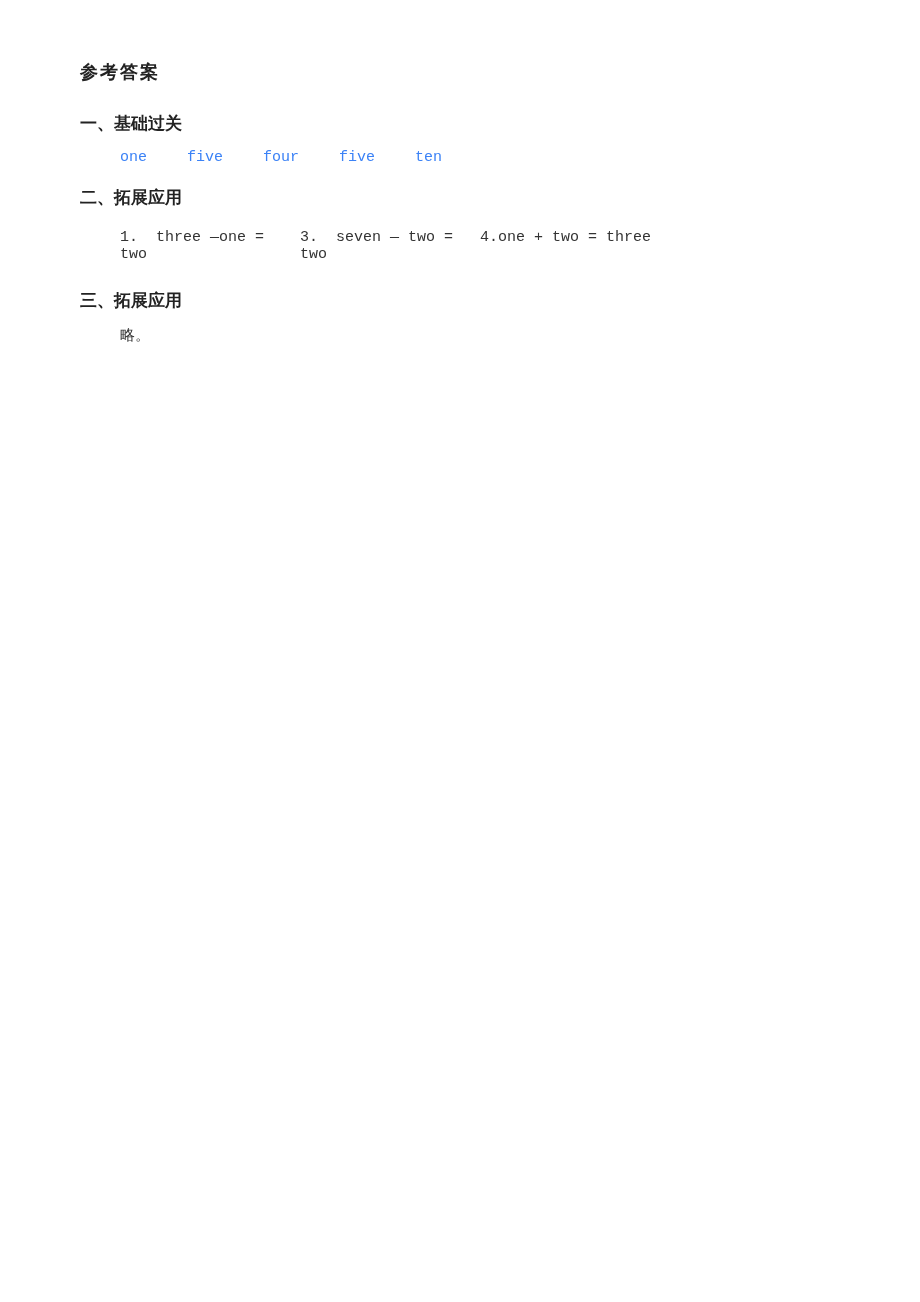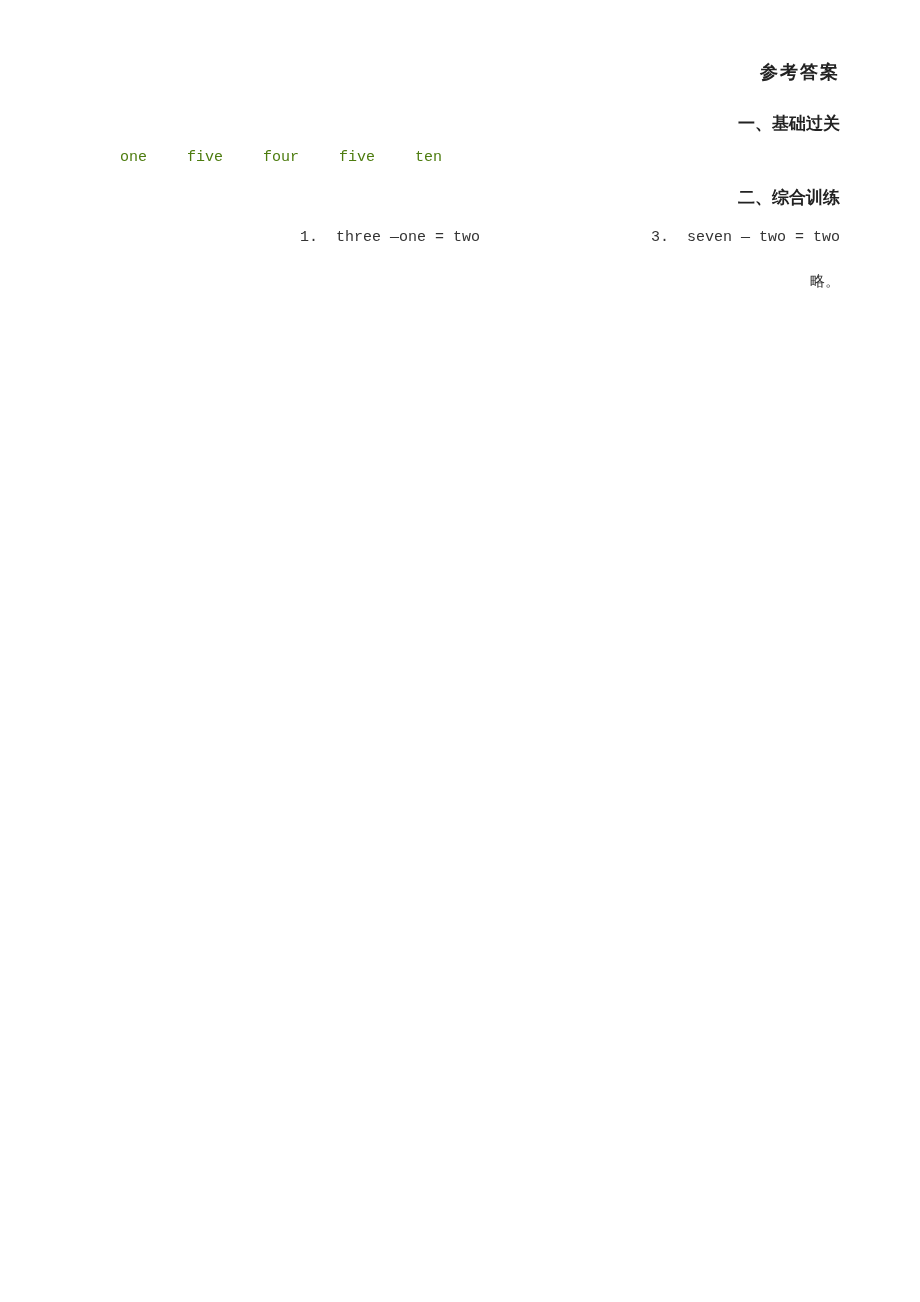--- a/index.html
+++ b/index.html
@@ -1,32 +1,31 @@
 <!DOCTYPE html>
 <html><head>
   <meta charset="utf-8">
   <style>
     * {
       margin: 0;
       padding: 0;
       box-sizing: border-box;
-      text-align: right;
     }
 
     body {
       width: 920px;
       min-height: 1302px;
       background: #ffffff;
       font-family: SimSun, "宋体", serif;
       color: #222222;
       padding: 60px 80px;
     }
 
     .page-title {
-      text-align: right;
+      text-align: left;
       font-size: 18px;
       font-weight: bold;
       margin-bottom: 28px;
       letter-spacing: 2px;
     }
 
     .section-heading {
       font-size: 17px;
       font-weight: bold;
       margin-bottom: 14px;
@@ -37,26 +36,26 @@
       margin-left: 40px;
       margin-bottom: 20px;
     }
 
     .word-row {
       display: flex;
       gap: 40px;
       font-size: 15px;
       font-family: "Courier New", Courier, monospace;
       margin-bottom: 8px;
-      color: #4d7c0f;
+      color: #3b82f6;
     }
 
     .exercise-grid {
       display: grid;
-      grid-template-columns: 1fr 1fr;
+      grid-template-columns: 1fr 1fr 1fr 1fr;
       gap: 10px 0;
     }
 
     .exercise-item {
       font-size: 15px;
       font-family: "Courier New", Courier, monospace;
       color: #333;
       padding: 6px 0;
     }
 
@@ -77,30 +76,34 @@
       <span>one</span>
       <span>five</span>
       <span>four</span>
       <span>five</span>
       <span>ten</span>
     </div>
   </div>
 </div>
 
 <div>
-  <div class="section-heading">二、综合训练</div>
+  <div class="section-heading">二、拓展应用</div>
   <div class="section-content">
     <div class="exercise-grid">
       <div class="exercise-item">
         <span>1.</span>&nbsp;&nbsp;<span>three —one = two</span>
       </div>
       <div class="exercise-item">
         <span>3.</span>&nbsp;&nbsp;<span>seven — two = two</span>
       </div>
+      <div class="exercise-item">
+        <span>4.</span><span>one + two = three</span>
+      </div>
     </div>
   </div>
 </div>
 
 <div>
+  <div class="section-heading">三、拓展应用</div>
   <div class="section-content">
     <div class="note-text">略。</div>
   </div>
 </div>
 
 </body></html>

